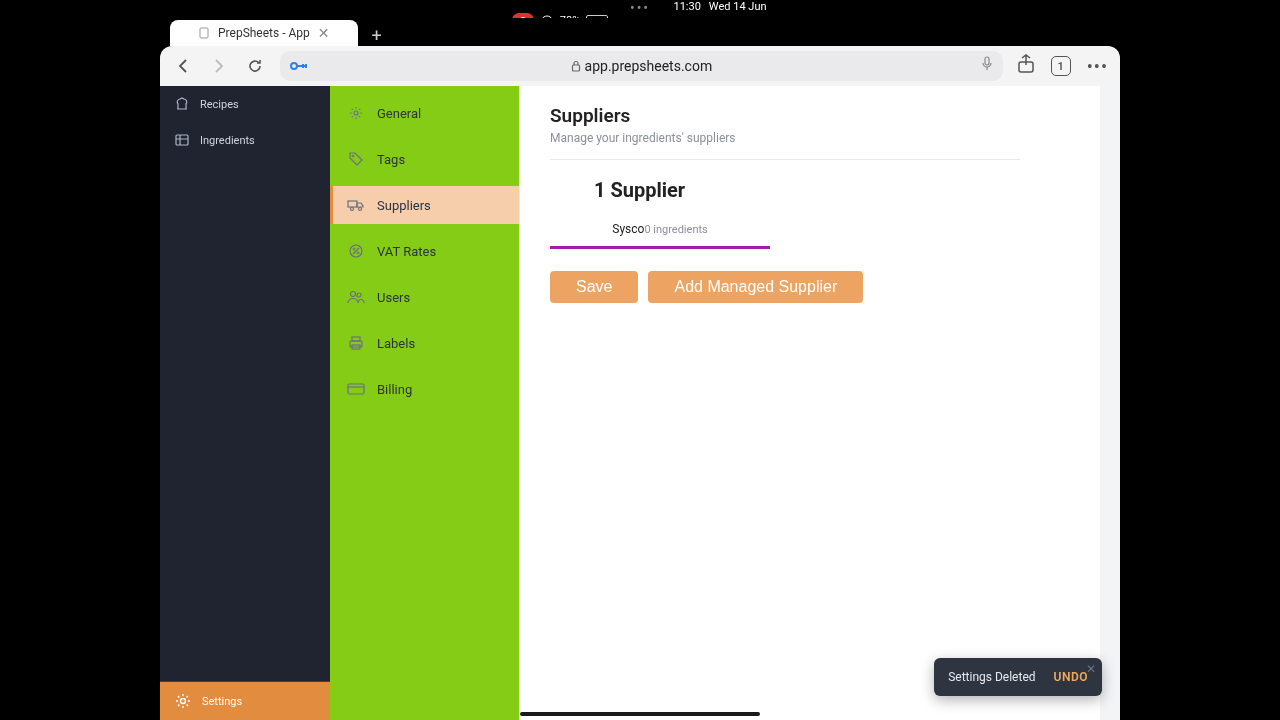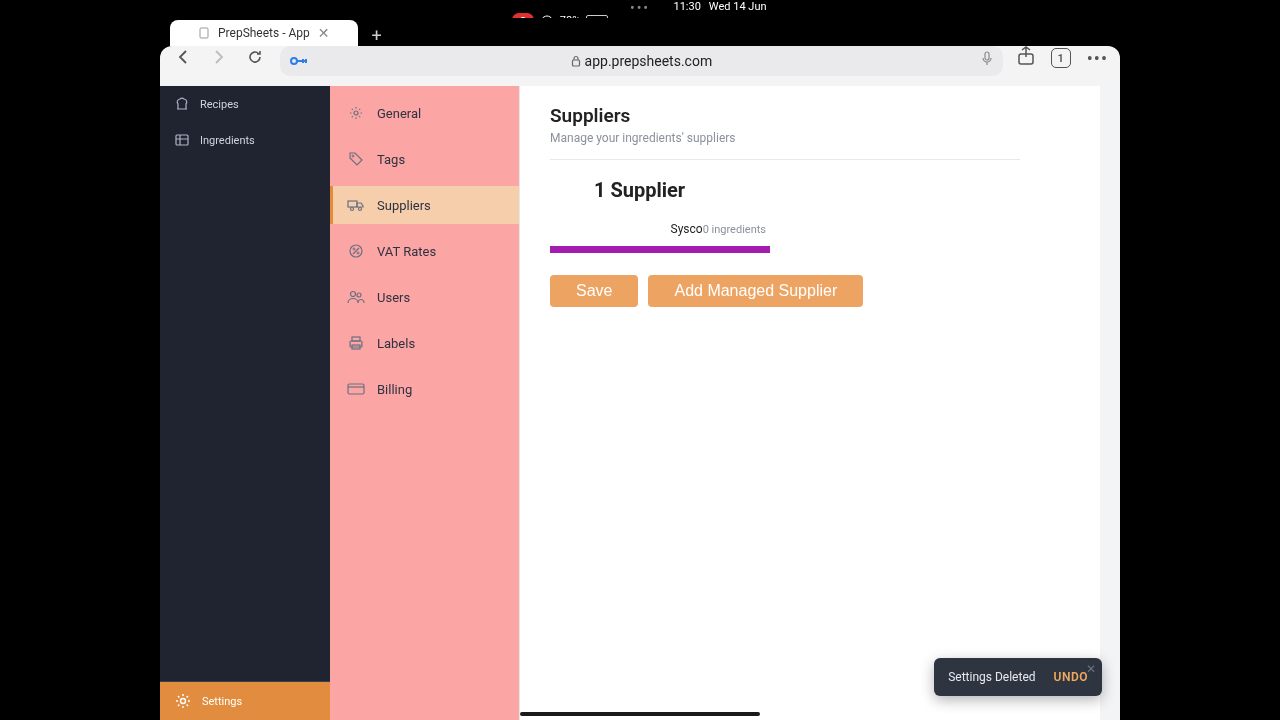--- a/index.html
+++ b/index.html
@@ -16,53 +16,53 @@
   .battery { width: 22px; height: 11px; border: 1px solid #ccc; border-radius: 2px; position: relative; }
   .battery:after { content:""; position:absolute; right:-3px; top:3px; width:2px; height:4px; background:#ccc; border-radius:1px; }
   .battery-fill { background:#ddd; height:100%; width:78%; border-radius:1px; }
 
   
   .safari { position:absolute; left:160px; right:160px; top:18px; bottom:0; background:#000; }
   .tab-strip { height:28px; display:flex; align-items:flex-end; padding-left:10px; gap:6px; }
   .tab { background:#fff; color:#333; border-radius:8px 8px 0 0; height:26px; display:flex; align-items:center; padding:0 28px; font-size:12px; gap:8px; min-width:160px; }
   .tab-close { color:#888; font-size:14px; }
   .new-tab { color:#ccc; font-size:18px; padding:0 8px; }
-  .toolbar { background:#f4f4f5; height:40px; display:flex; align-items:flex-start; padding:0 12px; gap:14px; border-top-left-radius:12px; border-top-right-radius:12px; }
+  .toolbar { background:#f4f4f5; height:40px; display:flex; align-items:center; padding:0 12px; gap:14px; border-top-left-radius:12px; border-top-right-radius:12px; }
   .nav-btn { width:22px; height:22px; display:flex; align-items:center; justify-content:center; color:#555; }
   .nav-btn.disabled { opacity:.35; }
   .url-bar { flex:1; background:#eaeaec; border-radius:10px; height:30px; display:flex; align-items:center; padding:0 10px; color:#444; gap:8px; justify-content:center; position:relative; }
   .url-key { position:absolute; left:10px; color:#2f7fe6; }
   .url-text { font-size:14px; color:#222; display:flex; align-items:center; gap:4px; }
   .url-mic { position:absolute; right:10px; color:#888; }
   .tool-icons { display:flex; gap:16px; align-items:center; color:#555; }
   .tab-count { border:1.5px solid #555; border-radius:5px; width:20px; height:20px; display:flex; align-items:center; justify-content:center; font-size:11px; font-weight:600; }
 
   
   .viewport { background:#fff; position:absolute; top:68px; left:0; right:0; bottom:0; display:flex; overflow:hidden; }
 
   
   .leftnav { width: 170px; background:#1f2430; display:flex; flex-direction:column; color:#cfd4dc; font-size:11px; }
   .leftnav .item { display:flex; align-items:center; gap:10px; padding:10px 14px; cursor:pointer; }
   .leftnav .spacer { flex:1; }
   .leftnav .divider { height:1px; background:#39404f; margin:0; }
   .leftnav .settings { background:#e28c3f; color:#fff; }
 
   
-  .subnav { width:190px; background:#fca5a5; border-right:1px solid #e6e7ea; display:flex; flex-direction:column; padding-top:4px; }
+  .subnav { width:190px; background:#84cc16; border-right:1px solid #e6e7ea; display:flex; flex-direction:column; padding-top:4px; }
   .sub-item { display:flex; align-items:center; gap:12px; padding:10px 14px; font-size:13px; color:#2d3340; cursor:pointer; border-left:3px solid transparent; margin:4px 0; }
   .sub-item .sicon { width:18px; height:18px; display:flex; align-items:center; justify-content:center; color:#6a7080; }
   .sub-item.active { background:#f6ceab; border-left:3px solid #e28c3f; }
 
   
   .main { flex:1; padding:18px 30px; color:#222; background:#fff; }
   .page-title { font-size:19px; font-weight:600; margin-bottom:4px; }
   .page-sub { font-size:12px; color:#8b909b; margin-bottom:14px; }
   .hr { height:1px; background:#e7e8eb; margin-bottom:18px; width:470px; }
   .count { font-size:20px; font-weight:700; margin-bottom:10px;margin-left:44px; }
-  .row { display:flex; align-items:center; border-bottom:7px solid #a21caf; padding:10px 4px; width:220px; justify-content:flex-end; font-size:12px; }
+  .row { display:flex; align-items:center; border-bottom:3px solid #a21caf; padding:10px 4px; width:220px; justify-content:center; font-size:12px; }
   .row .name { color:#222; }
   .row .meta { color:#8b909b; font-size:11px; }
   .btns { display:flex; gap:10px; margin-top:22px; }
   .btn { background:#eda463; color:#fff; border:none; border-radius:4px; padding:7px 26px; font-size:16px; cursor:pointer; }
 
   
   .toast { position:absolute; right:18px; bottom:24px; background:#2f3441; color:#e7e9ee; border-radius:6px; padding:12px 14px; display:flex; align-items:center; gap:18px; font-size:12px; box-shadow:0 4px 14px rgba(0,0,0,.3); }
   .toast .undo { color:#f1a85c; font-weight:600; letter-spacing:.5px; cursor:pointer; }
   .toast .close { color:#6d7380; font-size:12px; cursor:pointer; position:absolute; top:4px; right:6px; }
 

